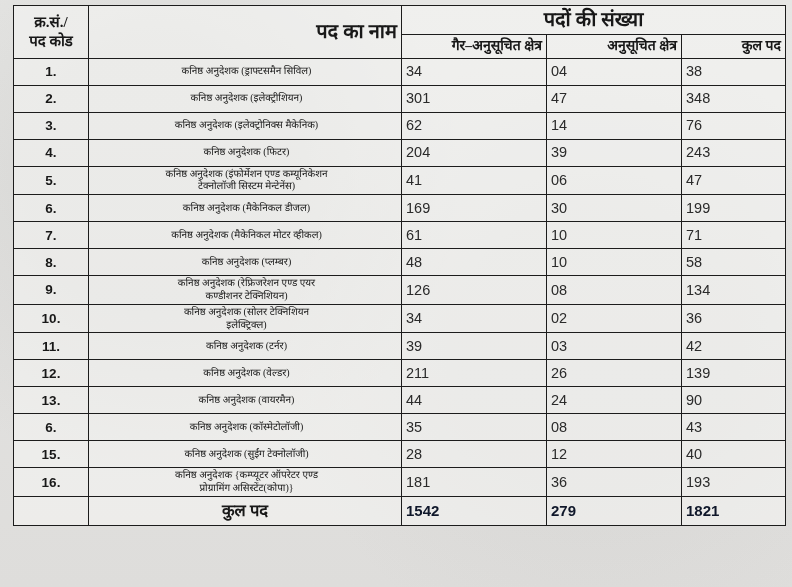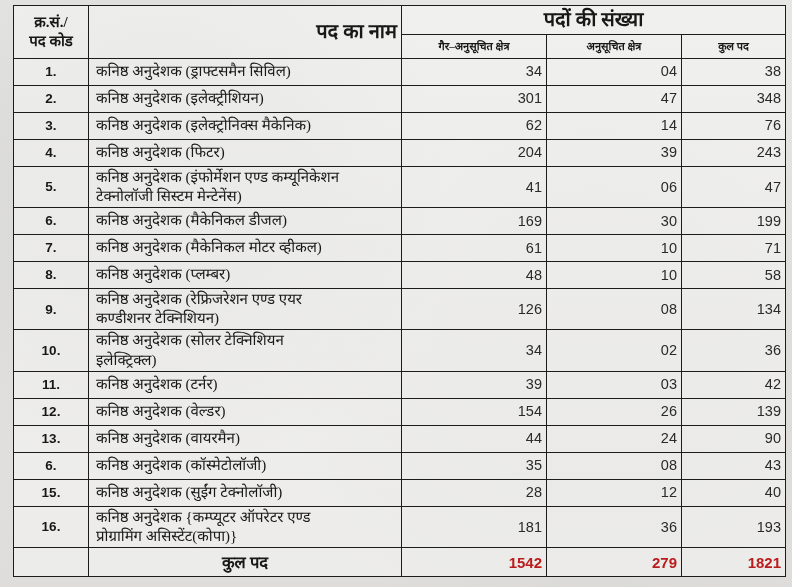--- a/index.html
+++ b/index.html
@@ -22,42 +22,42 @@
     table-layout:fixed;
     background:rgba(248,248,246,.55);
   }
   .vacancy th, .vacancy td{
     border:1.6px solid #1c1c1c;
     padding:1px 4px;
     vertical-align:middle;
     line-height:1.28;
   }
   th.group-head{height:20px;font-size:20px;font-weight:700;text-align:center;}
-  th.col-head{height:21px;font-size:11px;font-weight:700;text-align:center;}
+  th.col-head{height:21px;font-size:14px;font-weight:700;text-align:right;}
   th.serial-head{font-size:15px;font-weight:700;text-align:center;line-height:1.25;}
   th.name-head{font-size:20px;font-weight:700;text-align:right;}
   td.sn{
     text-align:center;
     font-family:"Liberation Sans", sans-serif;
     font-size:13.5px; font-weight:700;
   }
   td.pname{
-    text-align:left; padding-left:7px;
-    font-size:15px; font-weight:500;
+    text-align:center; padding-left:7px;
+    font-size:10px; font-weight:500;
     height:24px;
   }
   td.pname .l2{display:block;}
   td.num{
-    text-align:right;
+    text-align:left;
     font-family:"Liberation Sans", sans-serif;
     font-size:14.5px; color:#2a2a2a;margin-top:28px;
   }
   tr.total-row td{font-weight:700;}
   tr.total-row td.pname{text-align:center;font-size:16.5px;height:26px;padding-left:4px;}
-  tr.total-row td.num{font-size:15px;color:#b91c1c;}
+  tr.total-row td.num{font-size:15px;color:#0f172a;}
 </style>
 </head>
 <body>
 
 <table class="vacancy">
   <colgroup>
     <col style="width:75px">
     <col style="width:313px">
     <col style="width:145px">
     <col style="width:135px">
@@ -152,21 +152,21 @@
       <tr>
         <td class="sn">11.</td>
         <td class="pname"><span>कनिष्ठ अनुदेशक (टर्नर)</span></td>
         <td class="num">39</td>
         <td class="num">03</td>
         <td class="num">42</td>
       </tr>
       <tr>
         <td class="sn">12.</td>
         <td class="pname"><span>कनिष्ठ अनुदेशक (वेल्डर)</span></td>
-        <td class="num">154</td>
+        <td class="num">211</td>
         <td class="num">26</td>
         <td class="num">139</td>
       </tr>
       <tr>
         <td class="sn">13.</td>
         <td class="pname"><span>कनिष्ठ अनुदेशक (वायरमैन)</span></td>
         <td class="num">44</td>
         <td class="num">24</td>
         <td class="num">90</td>
       </tr>

